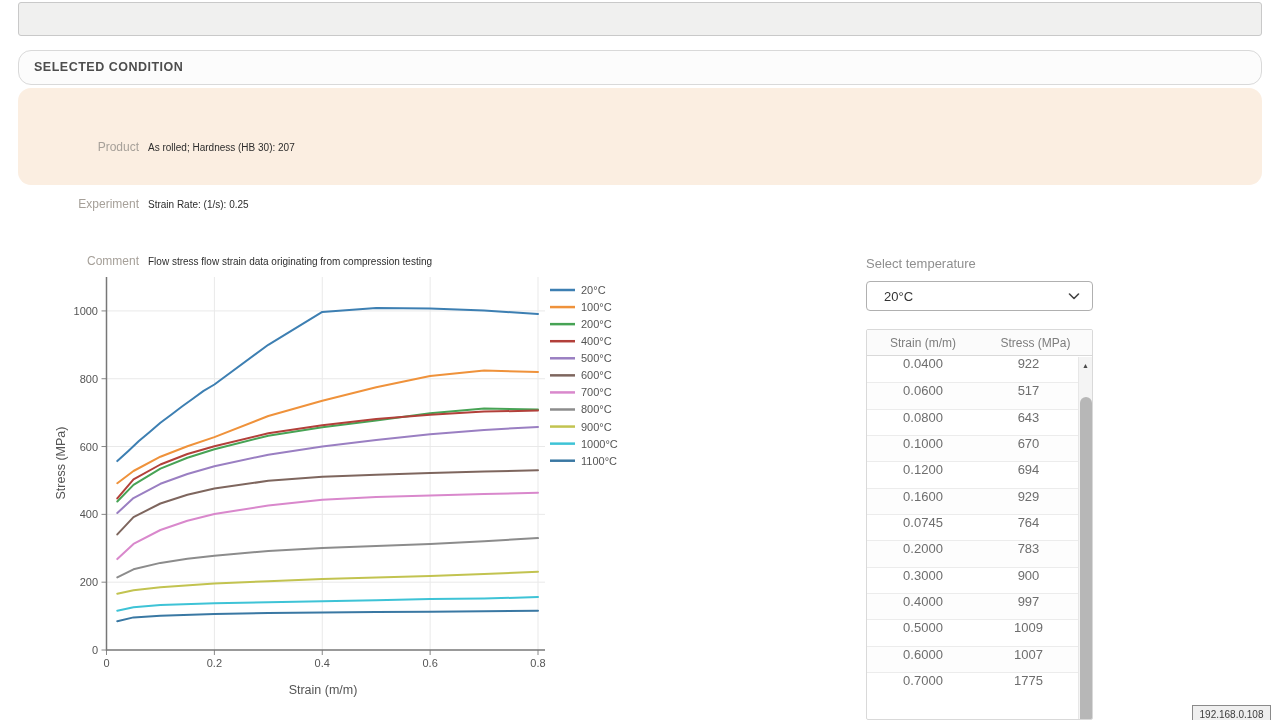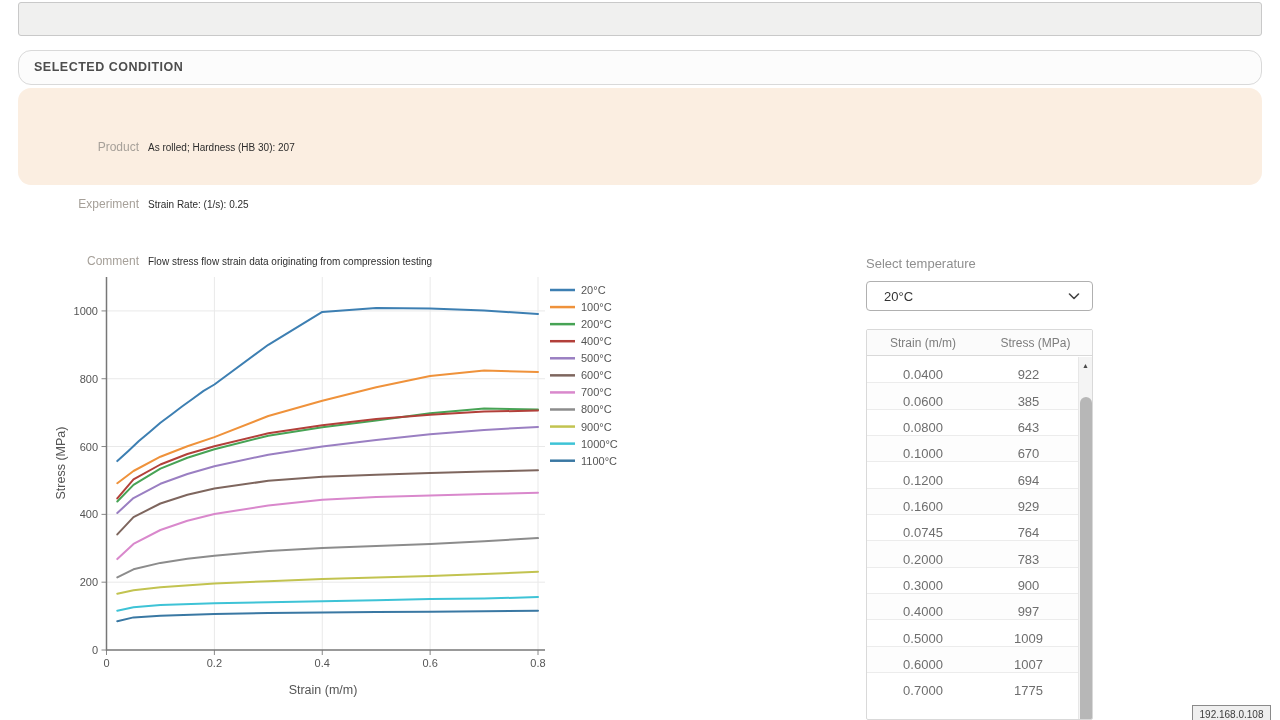--- a/index.html
+++ b/index.html
@@ -38,21 +38,21 @@
 
   .data-table { position:absolute; left:866px; top:329px; width:227px; height:391px;
                 background:#fff; border:1px solid #d9d9d9; border-radius:2px; overflow:hidden; }
   .t-head { display:flex; height:26px; align-items:center; background:#fbfbfb;
             border-bottom:1px solid #d9d9d9; }
   .t-head .t-cell { font-size:12px; color:#7d7d7d; }
   .t-cell { text-align:center; }
   .t-cell:first-child { width:112px; flex:none; }
   .t-cell:last-child { flex:1; }
   .t-body { }
-  .t-row { display:flex; margin-right:14px; height:26.35px; align-items:flex-end;
+  .t-row { display:flex; margin-right:14px; height:26.35px; align-items:flex-start;
            border-top:1px solid #ececec; }
   .t-row:first-child { border-top:none; }
   .t-row:nth-child(even) { background:#fdfdfd; }
   .t-row .t-cell { font-size:13px; color:#6e6e6e; }
 
   .v-scrollbar { position:absolute; top:27px; right:0; bottom:0; width:14px;
                  background:#f4f4f4; border-left:1px solid #e7e7e7; }
   .scroll-up { height:16px; display:flex; align-items:center; justify-content:center;
                font-size:7px; color:#4a4a4a; cursor:pointer; }
   .scroll-thumb { position:absolute; left:1px; top:40px; bottom:0; width:12px;
@@ -174,21 +174,21 @@
       <div class="t-cell">Strain (m/m)</div>
       <div class="t-cell">Stress (MPa)</div>
     </div>
     <div class="t-body">
         <div class="t-row">
           <div class="t-cell">0.0400</div>
           <div class="t-cell">922</div>
         </div>
         <div class="t-row">
           <div class="t-cell">0.0600</div>
-          <div class="t-cell">385</div>
+          <div class="t-cell">517</div>
         </div>
         <div class="t-row">
           <div class="t-cell">0.0800</div>
           <div class="t-cell">643</div>
         </div>
         <div class="t-row">
           <div class="t-cell">0.1000</div>
           <div class="t-cell">670</div>
         </div>
         <div class="t-row">

